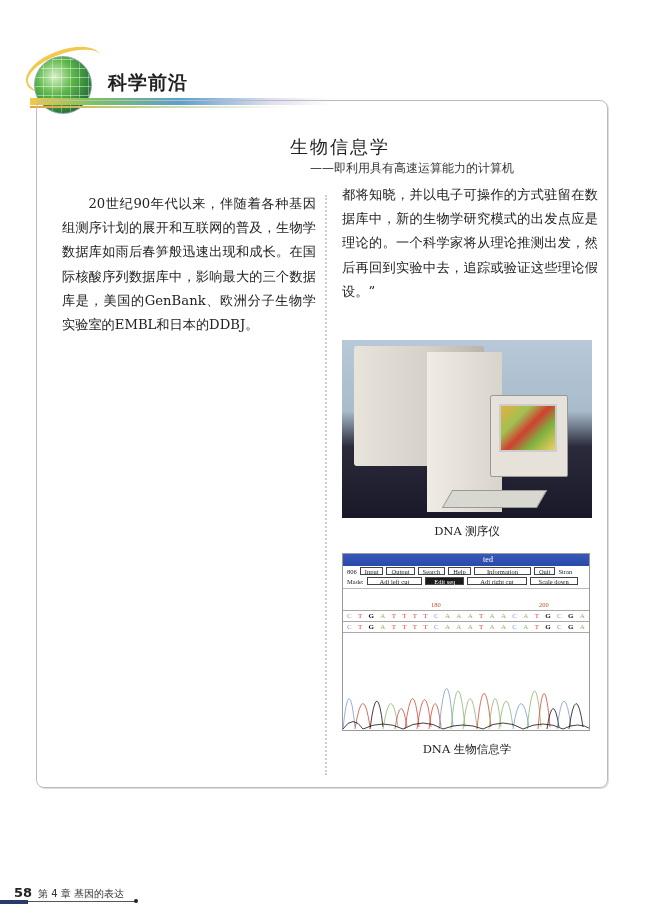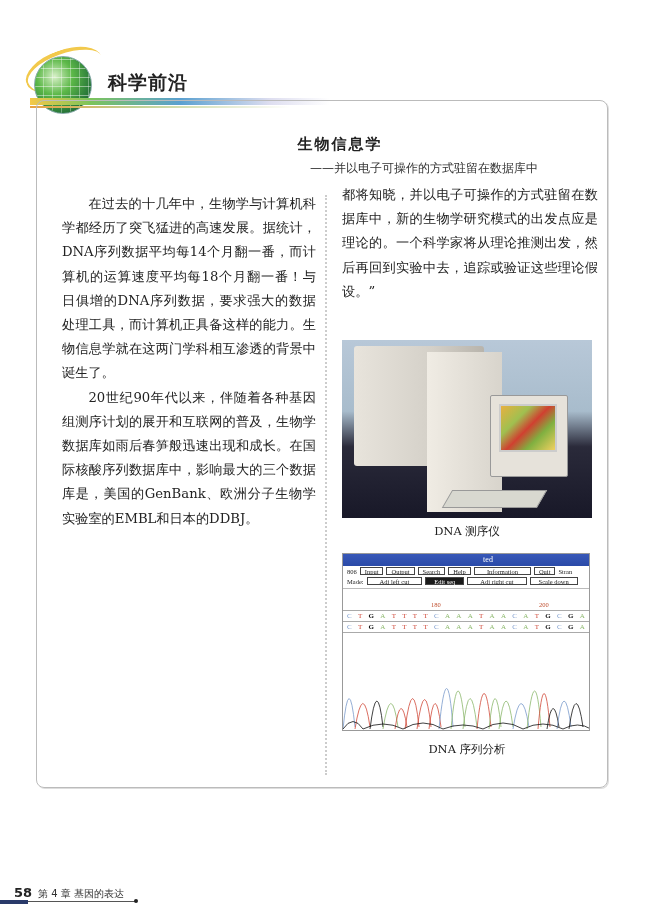--- a/index.html
+++ b/index.html
@@ -21,21 +21,21 @@
     .banner-streak { position: absolute; left: 10px; top: 50px; width: 300px; height: 7px;
       background: linear-gradient(90deg, #f5c848 0%, #7cc45a 20%, #5aa0d0 50%, rgba(200,200,230,0.6) 80%, transparent 100%); }
     .banner-streak2 { position: absolute; left: 10px; top: 58px; width: 260px; height: 2px;
       background: linear-gradient(90deg, #e8a040 0%, #c0d090 40%, transparent 100%); }
 
     
     .frame { position: absolute; left: 36px; top: 100px; width: 572px; height: 688px;
       border: 1px solid #bbb; border-radius: 8px; box-shadow: 1px 1px 0 #ddd; }
 
     .article-title { position: absolute; left: 0; top: 135px; width: 650px; text-align: center;
-      font-size: 15px; letter-spacing: 2px; padding-left: 30px; font-weight: bold; }
+      font-size: 18px; letter-spacing: 2px; padding-left: 30px; }
     .article-subtitle { position: absolute; left: 310px; top: 160px; font-family: "DejaVu Sans", sans-serif; font-size: 12px; color: #333; }
 
     
     .col { position: absolute; font-size: 13.2px; line-height: 24.2px; text-align: justify; }
     .col p { text-indent: 2em; }
     .col p.noindent { text-indent: 0; }
     .col-left { left: 62px; top: 192px; width: 254px; }
     .col-right { left: 342px; top: 183px; width: 256px; }
 
     .divider { position: absolute; left: 325px; top: 195px; height: 580px; border-left: 2px dotted #ccc; }
@@ -83,24 +83,23 @@
   <div class="orbit"></div>
   <div class="globe"></div>
   <div class="banner-streak"></div>
   <div class="banner-streak2"></div>
   <div class="banner-title">科学前沿</div>
 </div>
 
 <div class="frame"></div>
 
 <div class="article-title">生物信息学</div>
-<div class="article-subtitle">——并以电子可操作的方式驻留在数据库中</div>
+<div class="article-subtitle">——即利用具有高速运算能力的计算机</div>
 
 <div class="col col-left">
-  <p>在过去的十几年中，生物学与计算机科学都经历了突飞猛进的高速发展。据统计，DNA序列数据平均每14个月翻一番，而计算机的运算速度平均每18个月翻一番！与日俱增的DNA序列数据，要求强大的数据处理工具，而计算机正具备这样的能力。生物信息学就在这两门学科相互渗透的背景中诞生了。</p>
   <p>20世纪90年代以来，伴随着各种基因组测序计划的展开和互联网的普及，生物学数据库如雨后春笋般迅速出现和成长。在国际核酸序列数据库中，影响最大的三个数据库是，美国的GenBank、欧洲分子生物学实验室的EMBL和日本的DDBJ。</p>
 </div>
 
 <div class="divider"></div>
 
 <div class="col col-right">
   <p class="noindent">都将知晓，并以电子可操作的方式驻留在数据库中，新的生物学研究模式的出发点应是理论的。一个科学家将从理论推测出发，然后再回到实验中去，追踪或验证这些理论假设。”</p>
 </div>
 
 <div class="photo">
@@ -205,19 +204,19 @@
       <path d="M184,80 Q192,5 198,78" stroke="#8cb86c"></path>
       <path d="M195,80 Q201,10 207,78" stroke="#d04a3a"></path>
       <path d="M204,80 Q210,40 216,78" stroke="#111"></path>
       <path d="M214,80 Q221,25 228,78" stroke="#7a9acc"></path>
       <path d="M226,80 Q233,30 240,78" stroke="#111"></path>
       <path d="M0,80 Q10,65 20,80 Q40,70 60,80 Q80,68 100,80 Q120,72 140,80 Q160,68 180,80 Q200,70 220,80 Q235,72 248,80" stroke="#111"></path>
     </g>
     <line x1="0" y1="83" x2="248" y2="83" stroke="#555" stroke-width="1"></line>
   </svg>
 </div>
-<div class="caption" style="left:342px; top:742px;">DNA 序列分析</div>
+<div class="caption" style="left:342px; top:742px;">DNA 生物信息学</div>
 
 <div class="footer-num">58</div>
 <div class="footer-chapter">第 4 章  基因的表达</div>
 <div class="footer-bar"></div>
 <div class="footer-line"></div>
 <div class="footer-dot"></div>
 
 </body></html>

